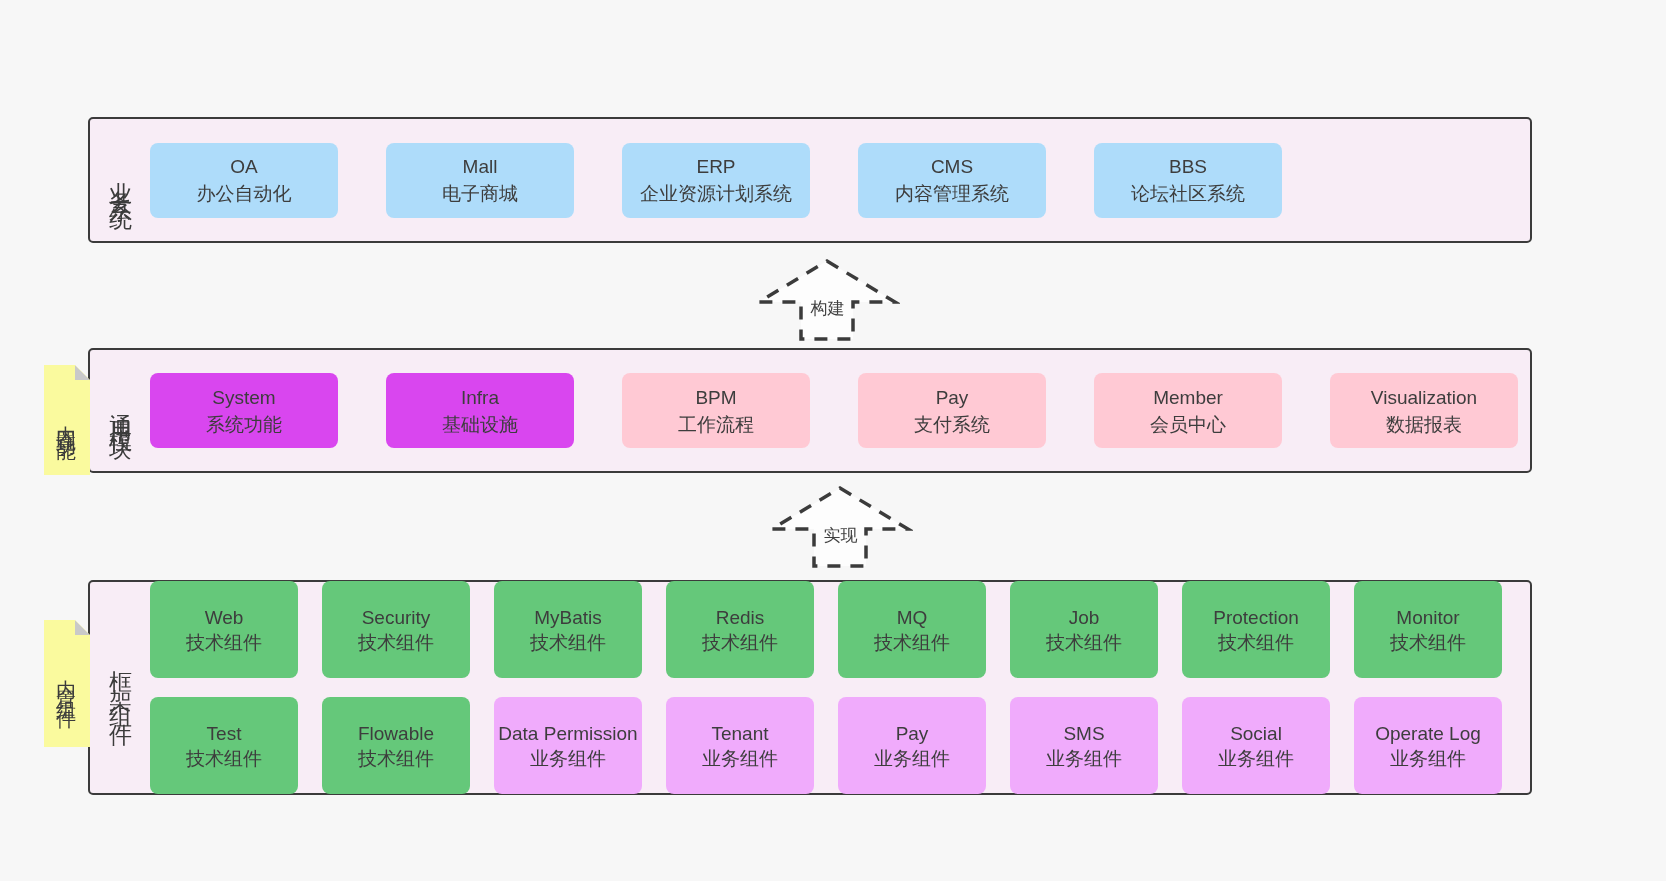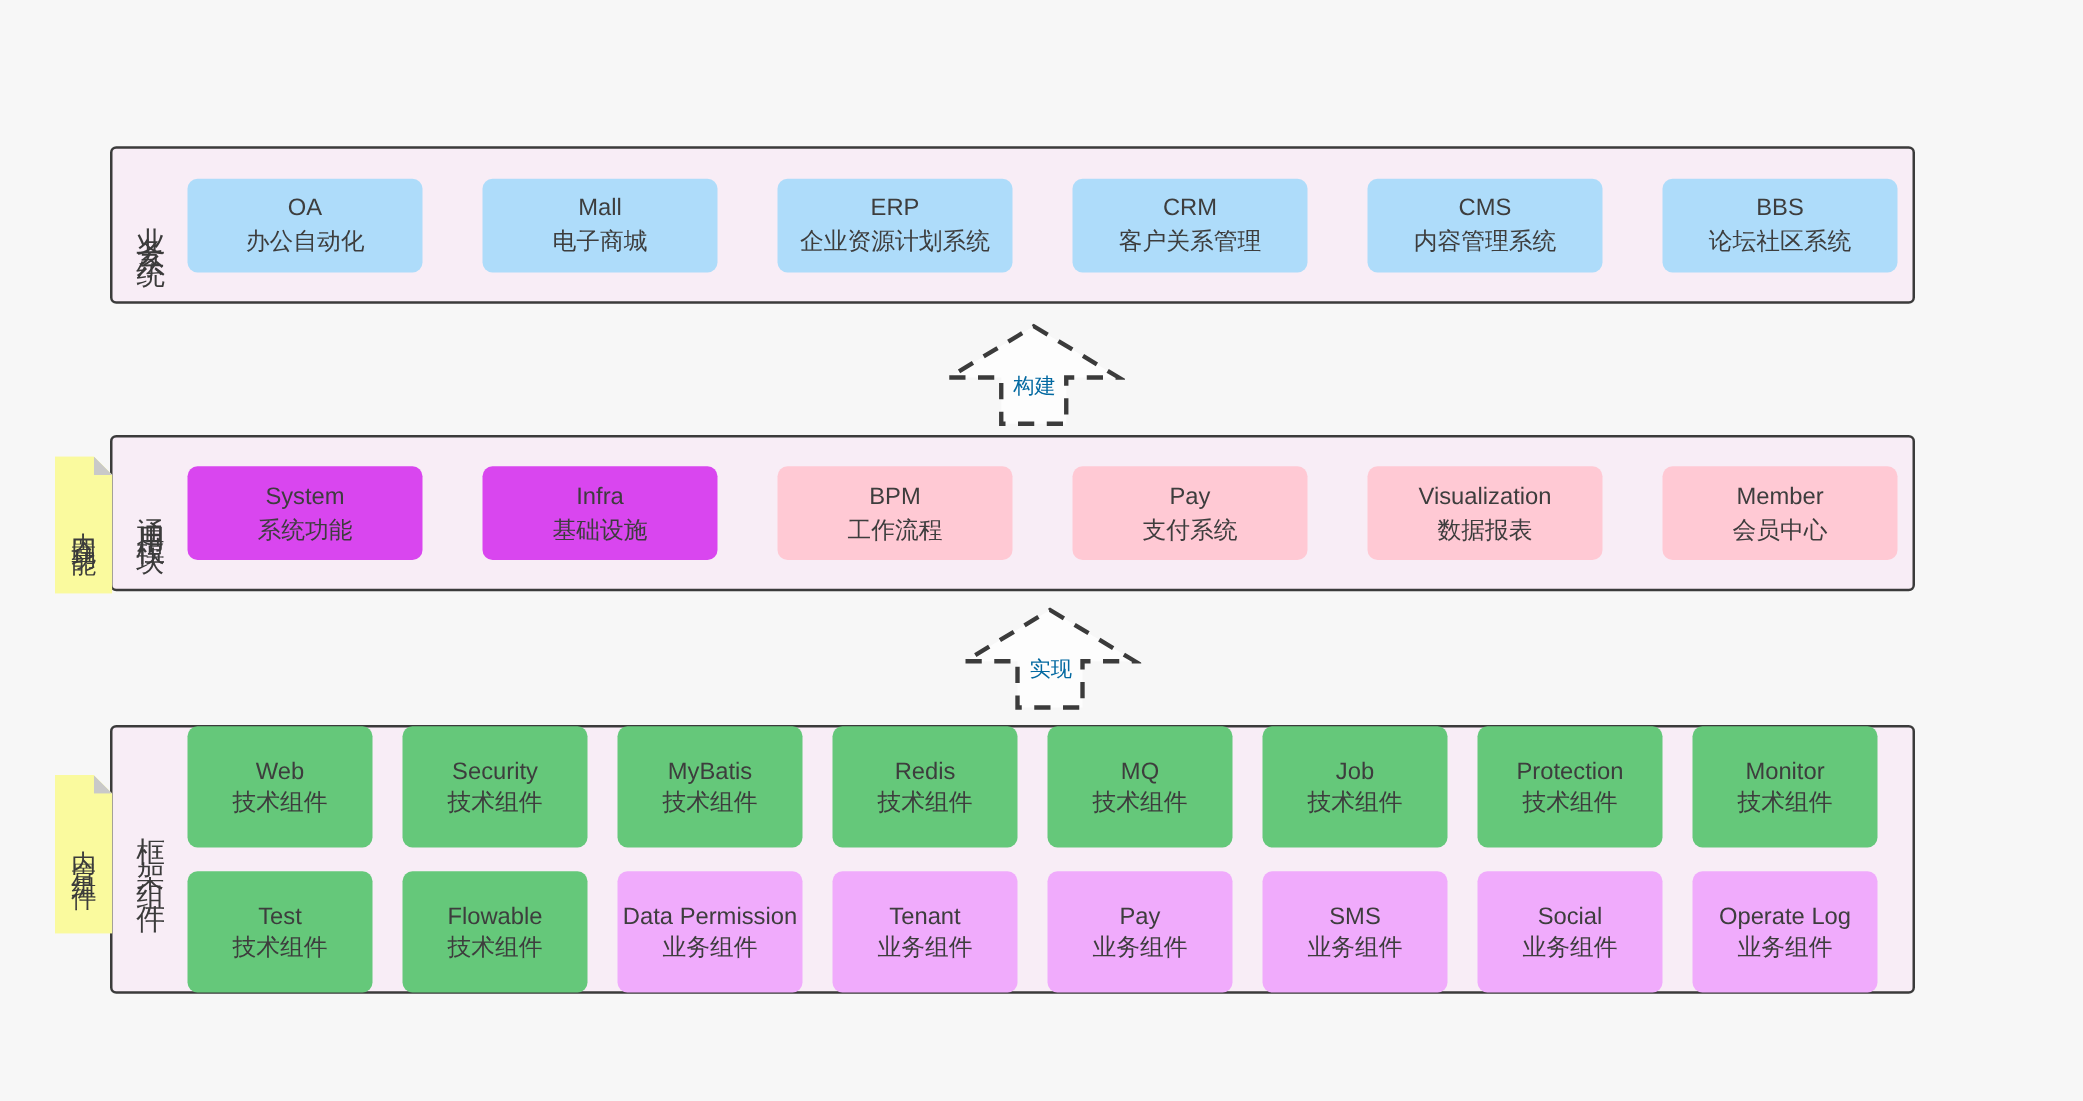--- a/index.html
+++ b/index.html
@@ -116,45 +116,41 @@
   #arrow-build{left:755px;top:15px;}
   #arrow-implement{left:768px;top:12px;}
   .arrow svg{display:block;width:145px;height:84px;}
   .arrow-label{
     position:absolute;
     left:50%;top:38px;
     transform:translateX(-50%);
     background:#fdfdfd;
     font-size:17px;
     padding:1px 4px;
-    color:#0369a1;
+    color:#404040;
     white-space:nowrap;
   }
 </style>
 </head>
 <body>
 
 <div class="band" id="band-business">
   <div class="vlabel">业务系统</div>
   <div class="band-content">
     <div class="box blue">
       <div>OA</div>
       <div>办公自动化</div>
     </div>
     <div class="box blue">
       <div>Mall</div>
       <div>电子商城</div>
     </div>
     <div class="box blue">
       <div>ERP</div>
       <div>企业资源计划系统</div>
-    </div>
-    <div class="box blue">
-      <div>CRM</div>
-      <div>客户关系管理</div>
     </div>
     <div class="box blue">
       <div>CMS</div>
       <div>内容管理系统</div>
     </div>
     <div class="box blue">
       <div>BBS</div>
       <div>论坛社区系统</div>
     </div>
   </div>
@@ -185,26 +181,26 @@
     </div>
     <div class="box pink">
       <div>BPM</div>
       <div>工作流程</div>
     </div>
     <div class="box pink">
       <div>Pay</div>
       <div>支付系统</div>
     </div>
     <div class="box pink">
+      <div>Member</div>
+      <div>会员中心</div>
+    </div>
+    <div class="box pink">
       <div>Visualization</div>
       <div>数据报表</div>
-    </div>
-    <div class="box pink">
-      <div>Member</div>
-      <div>会员中心</div>
     </div>
   </div>
 </div>
 
 <div class="gap" id="gap-2">
   <div class="arrow" id="arrow-implement">
     <svg viewBox="0 0 145 84">
       <polygon points="72,3 140,44 98,44 98,81 46,81 46,44 4,44" fill="#fdfdfd" stroke="#3b3b3b" stroke-width="3.5" stroke-dasharray="13 10"></polygon>
     </svg>
     <div class="arrow-label">实现</div>

